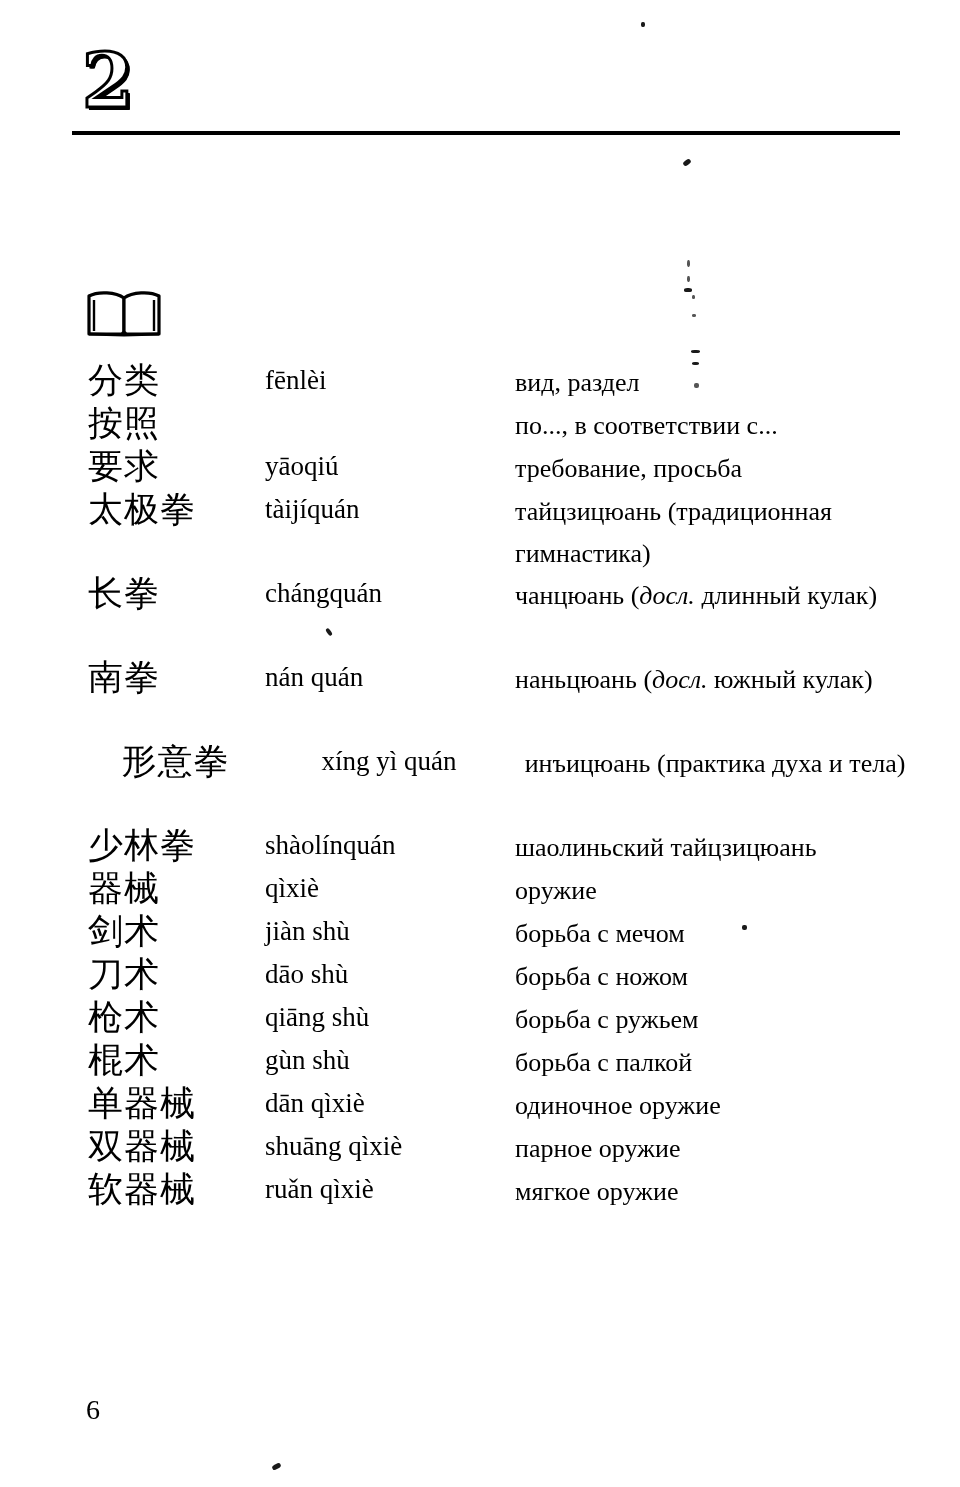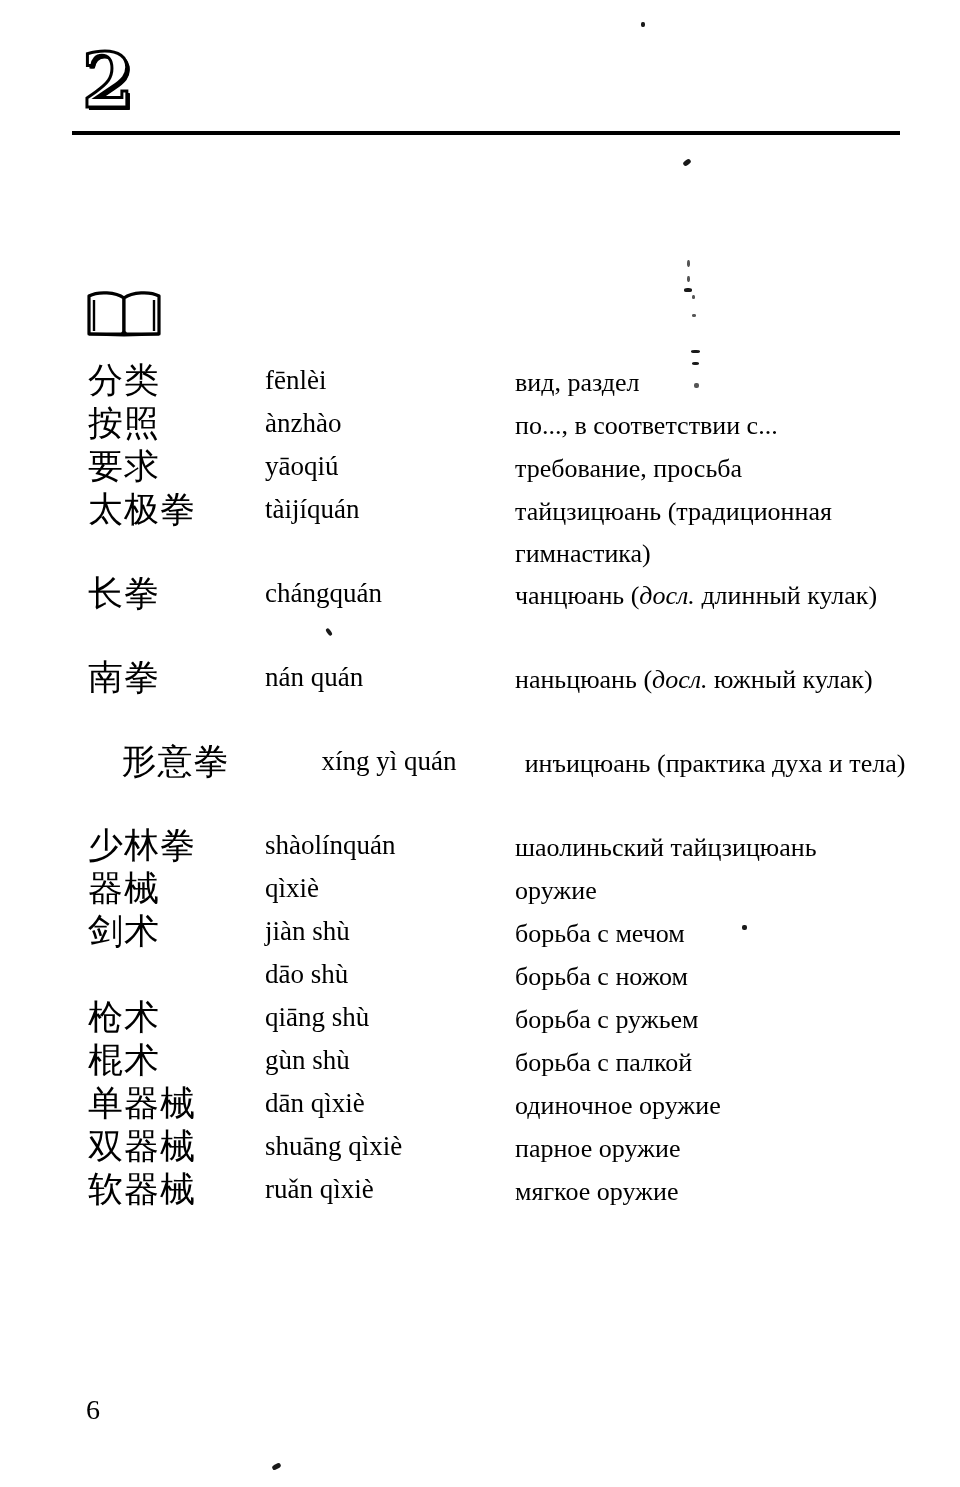--- a/index.html
+++ b/index.html
@@ -145,21 +145,20 @@
   <div class="vocab-table">
 
     <div class="vocab-row" style="height:43px;">
       <div class="cell col-hanzi">分类</div>
       <div class="cell col-pinyin">fēnlèi</div>
       <div class="cell col-russian">вид, раздел</div>
     </div>
 
     <div class="vocab-row" style="height:43px;">
       <div class="cell col-hanzi">按照</div>
-      <div class="cell col-pinyin">ànzhào</div>
       <div class="cell col-russian">по..., в соответствии с...</div>
     </div>
 
     <div class="vocab-row" style="height:43px;">
       <div class="cell col-hanzi">要求</div>
       <div class="cell col-pinyin">yāoqiú</div>
       <div class="cell col-russian">требование, просьба</div>
     </div>
 
     <div class="vocab-row" style="height:84px;">
@@ -198,20 +197,21 @@
       <div class="cell col-russian">оружие</div>
     </div>
 
     <div class="vocab-row" style="height:43px;">
       <div class="cell col-hanzi">剑术</div>
       <div class="cell col-pinyin">jiàn shù</div>
       <div class="cell col-russian">борьба с мечом</div>
     </div>
 
     <div class="vocab-row" style="height:43px;">
+      <div class="cell col-hanzi">刀术</div>
       <div class="cell col-pinyin">dāo shù</div>
       <div class="cell col-russian">борьба с ножом</div>
     </div>
 
     <div class="vocab-row" style="height:43px;">
       <div class="cell col-hanzi">枪术</div>
       <div class="cell col-pinyin">qiāng shù</div>
       <div class="cell col-russian">борьба с ружьем</div>
     </div>
 

